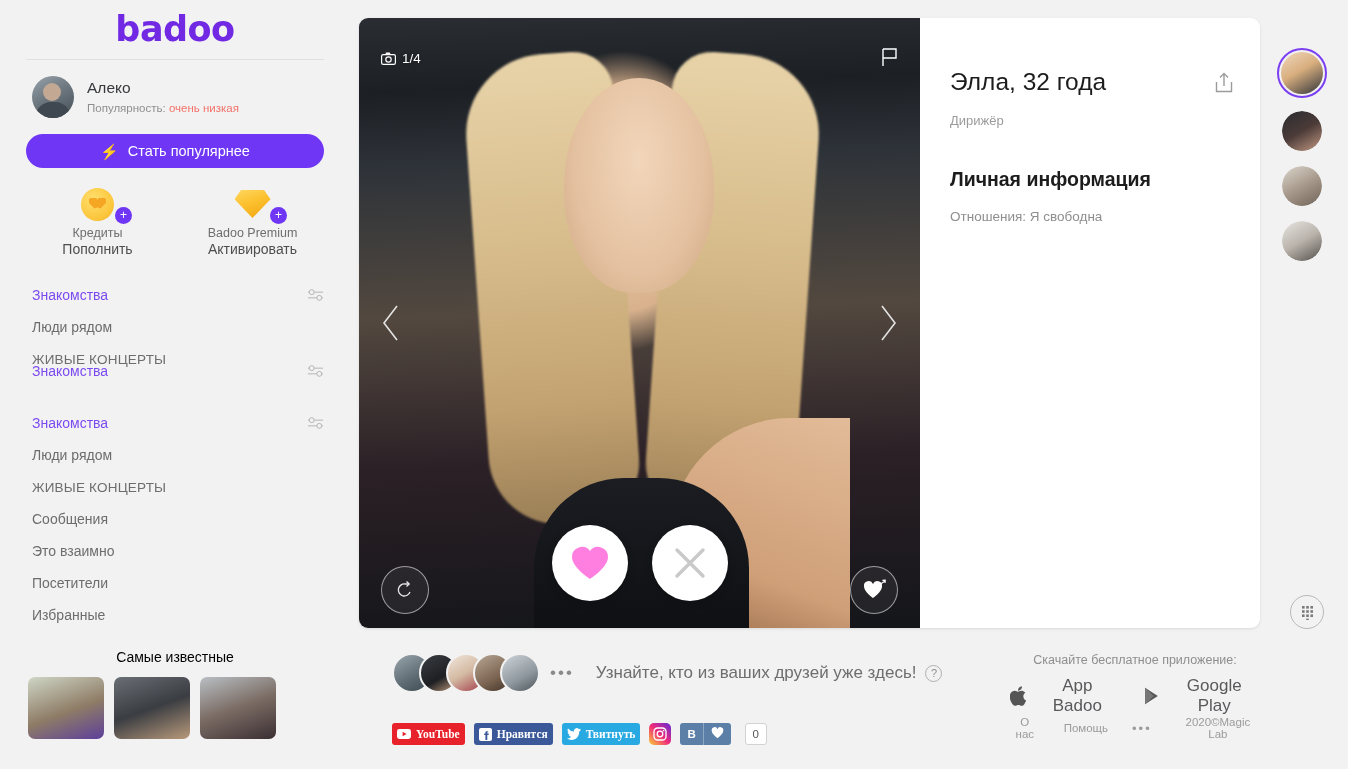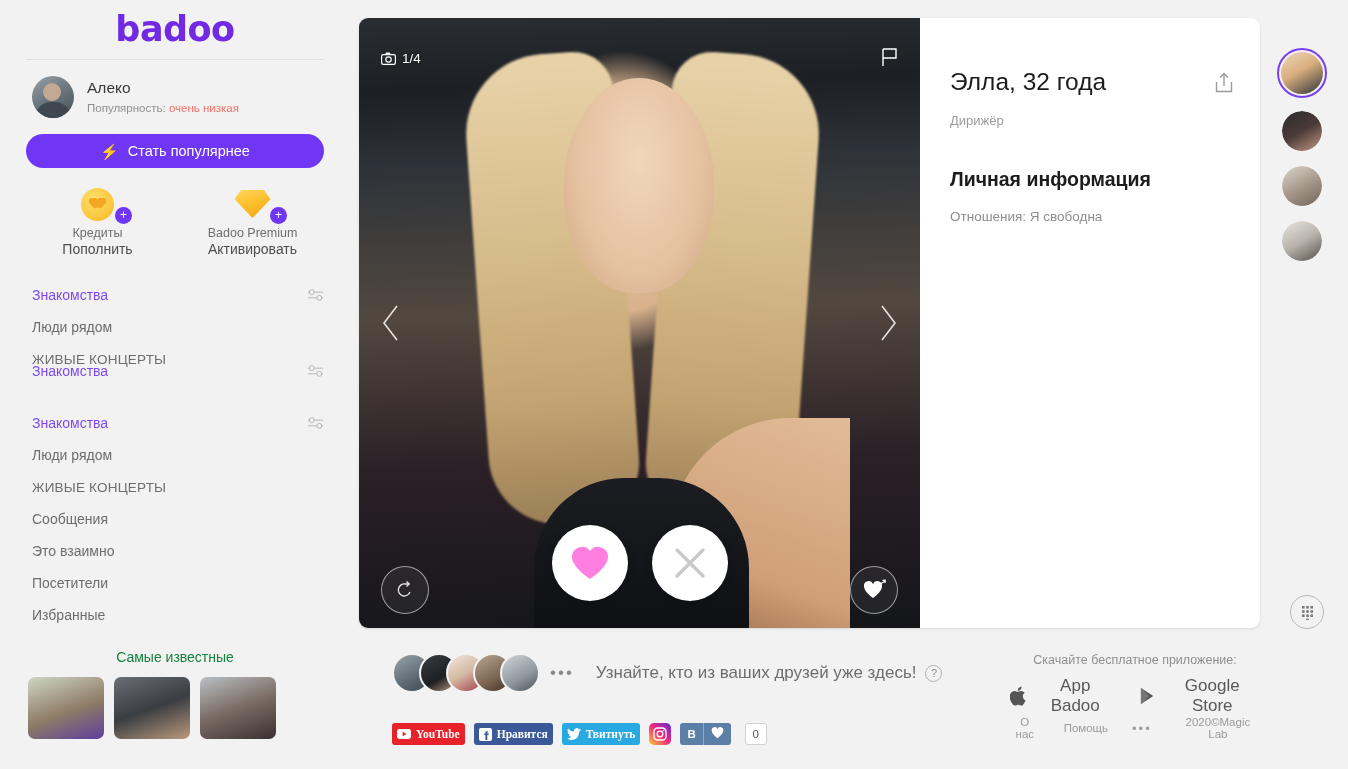--- a/index.html
+++ b/index.html
@@ -112,21 +112,21 @@
   .sliders { width: 17px; height: 14px; flex: 0 0 17px; opacity: .62; }
 
   
   .ghost-wrap { position: relative; height: 32px; }
   .ghost {
     position: absolute; left: 0; top: -20px; width: 100%;
     height: 22px; overflow: hidden;
   }
   .ghost .nav-item { height: 32px; }
 
-  .famous-title { text-align: center; font-size: 14px; color: #15803d; margin-top: 18px; }
+  .famous-title { text-align: center; font-size: 14px; color: #000000; margin-top: 18px; }
   .famous { display: flex; gap: 10px; margin-top: 12px; padding-left: 2px; }
   .famous-card { width: 76px; height: 62px; border-radius: 7px; overflow: hidden; cursor: pointer; }
   .f1 { background: linear-gradient(160deg,#cfd6c6 0%, #8e7c66 55%, #5d3f9b 100%); }
   .f2 { background: linear-gradient(160deg,#6a6f75 0%, #3a3d42 50%, #b99a7c 100%); }
   .f3 { background: linear-gradient(160deg,#b9bfc4 0%, #7a6b63 50%, #3b2f33 100%); }
 
   
   .card {
     position: absolute; left: 359px; top: 18px;
     width: 901px; height: 610px;
@@ -582,21 +582,21 @@
           <path d="M13.4 11.5c0-2.5 2-3.7 2.1-3.8-1.2-1.7-3-1.9-3.6-2-1.5-.2-3 .9-3.8.9-.8 0-2-.9-3.3-.85-1.7.02-3.3 1-4.2 2.5-1.8 3.1-.5 7.7 1.3 10.2.9 1.2 1.9 2.6 3.2 2.55 1.3-.05 1.8-.82 3.4-.82s2 .82 3.3.8c1.4-.03 2.3-1.25 3.1-2.5.98-1.43 1.4-2.82 1.4-2.9-.03-.02-2.7-1.03-2.7-4.08Z" fill="#555"></path>
           <path d="M11.1 4.2c.7-.85 1.16-2.03 1.03-3.2-1 .04-2.2.67-2.92 1.5-.64.75-1.2 1.95-1.05 3.1 1.1.08 2.24-.56 2.94-1.4Z" fill="#555"></path>
         </svg>
         <span class="store-name">App Badoo</span>
       </div>
       <div class="store">
         <svg width="19" height="20" viewBox="0 0 19 20">
           <path d="M2 1.6 L15 10 L2 18.4 Z" fill="#555"></path>
           <path d="M2 1.6 L11 10 L2 18.4 Z" fill="#777"></path>
         </svg>
-        <span class="store-name">Google Store</span>
+        <span class="store-name">Google Play</span>
       </div>
     </div>
     <div class="flinks">
       <a>О нас</a>
       <a>Помощь</a>
       <span class="dots">•••</span>
       <span class="copy">2020©Magic Lab</span>
     </div>
   </div>
 

